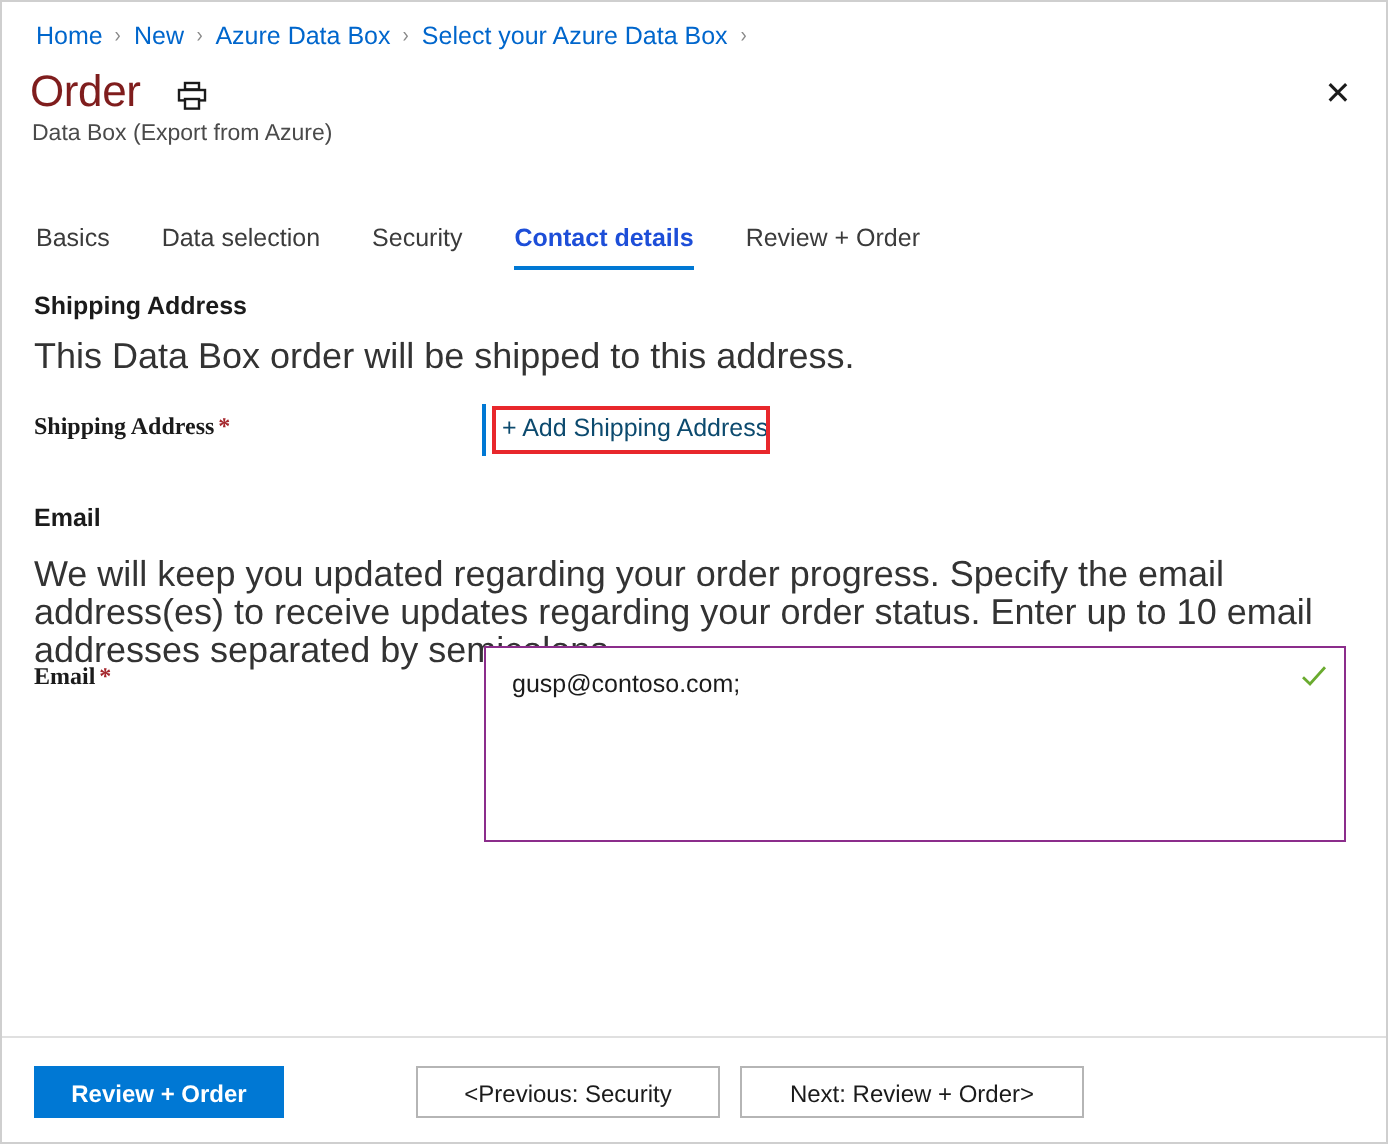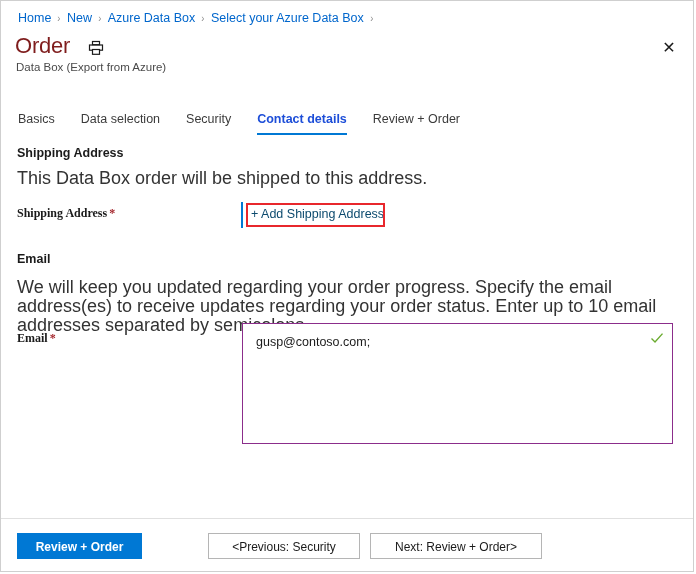--- a/index.html
+++ b/index.html
@@ -188,21 +188,21 @@
     top: 277px;
     width: 662px;
   }
   #email-label { top: 330px; }
 
   #email-box {
     position: absolute;
     left: 241px;
     top: 322px;
     width: 431px;
-    height: 121px;
+    height: 98px;
     border: 1px solid #8b2d8b;
     box-sizing: border-box;
     background: #ffffff;
   }
   #email-value {
     position: absolute;
     left: 13px;
     top: 11px;
     font-size: 12.5px;
     color: #1b1b1b;

